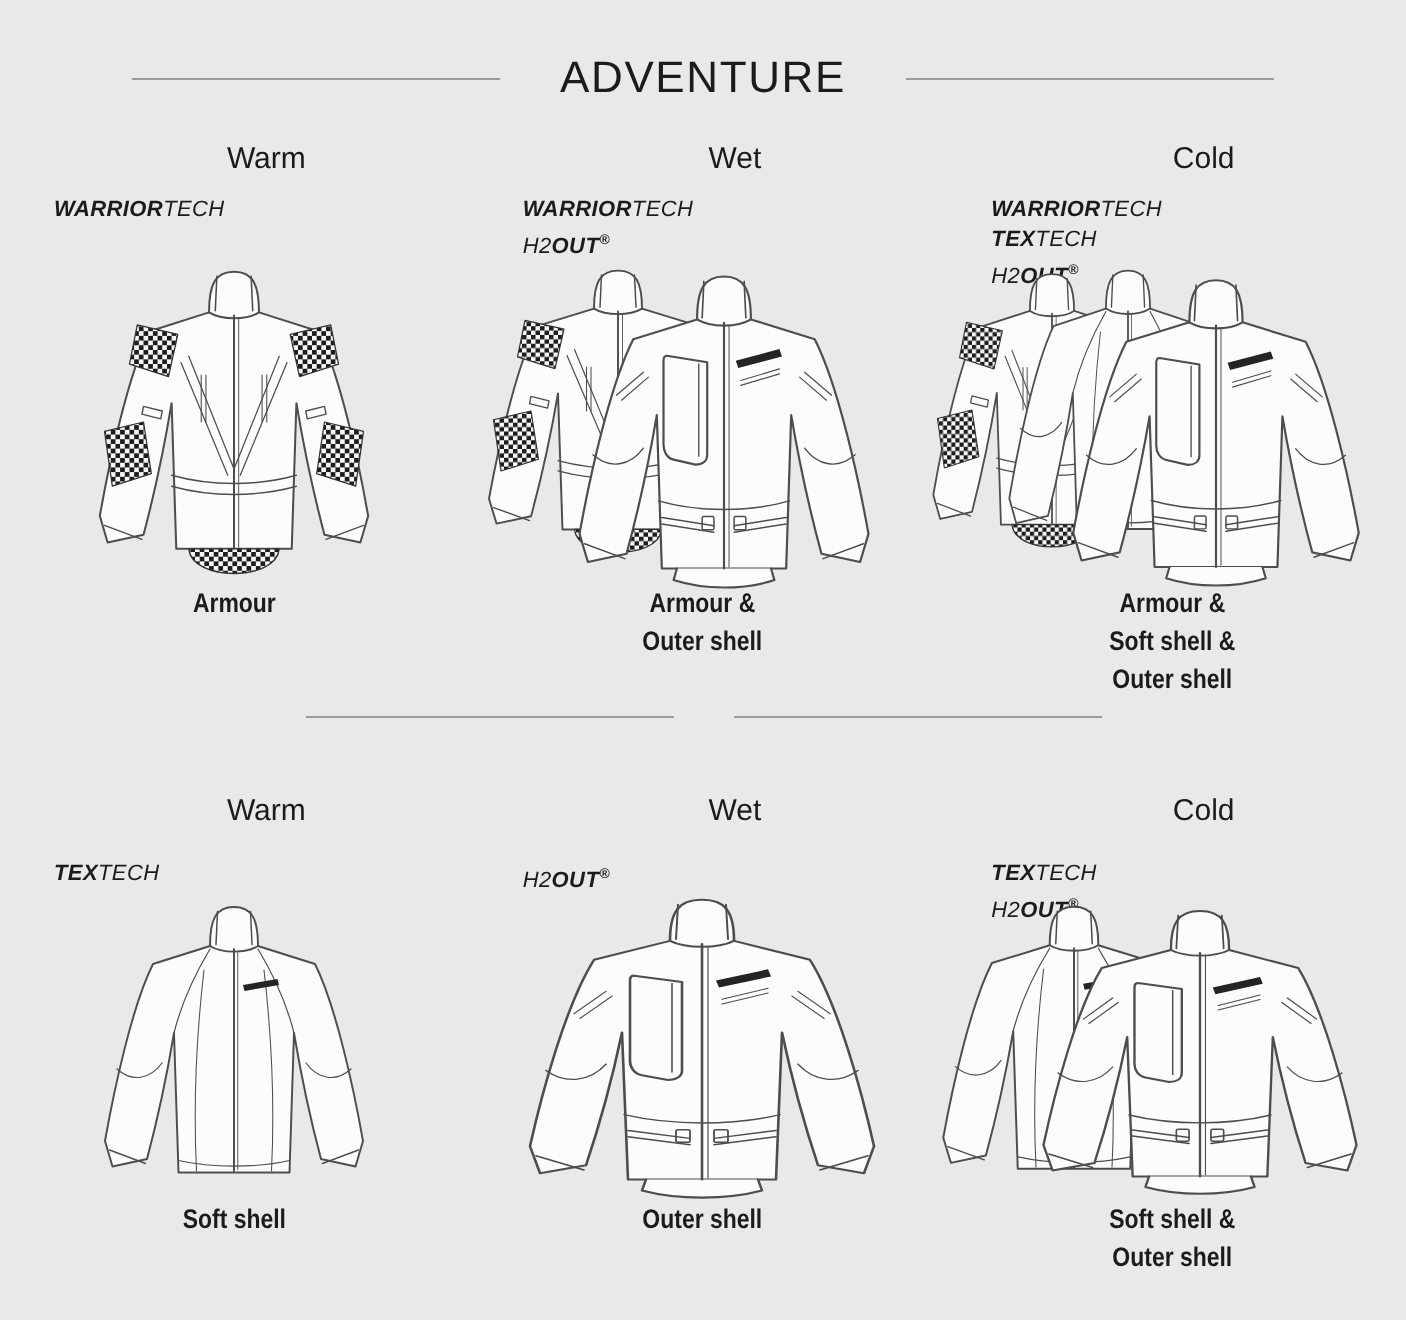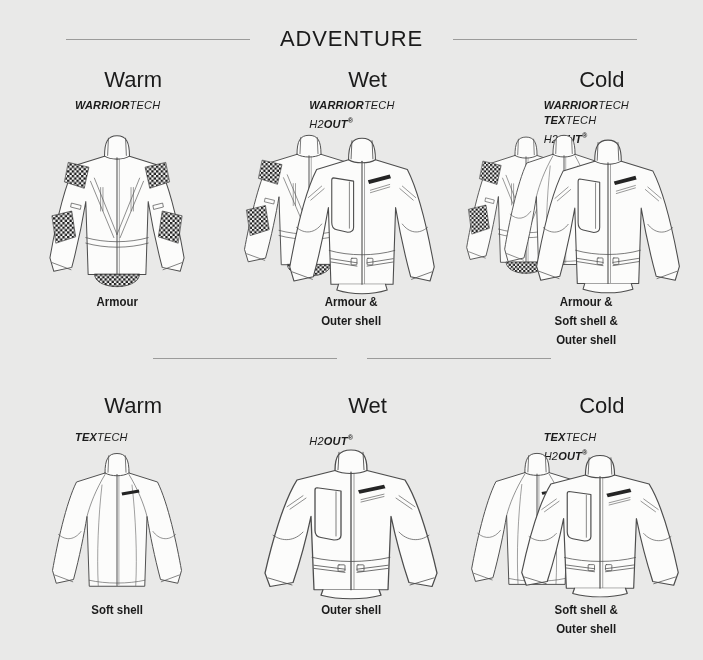--- a/index.html
+++ b/index.html
@@ -18,23 +18,23 @@
   .section-0 .title-row { top:26px; }
   .section-1 .title-row { top:16px; }
   .rule { width:184px; height:1px; background:var(--rule,#9b9b9a); flex:0 0 auto; }
   .title { margin:0; font-size:22px; font-weight:500; letter-spacing:0.8px; white-space:nowrap; }
 
   .cols { position:absolute; left:0; right:0; display:flex; }
   .section-0 .cols { top:68px; }
   .section-1 .cols { top:52px; }
   .col { position:relative; width:calc(703px/3); height:274px; }
 
-  .cond { margin:0; text-align:center; font-size:22px; font-weight:400; line-height:24px;padding-left:32px; }
-
-  .techs { position:absolute; left:27px; right:0;margin-left:48px; }
+  .cond { margin:0; text-align:center; font-size:15px; font-weight:400; line-height:24px;padding-left:32px; }
+
+  .techs { position:absolute; left:27px; right:0; }
   .section-0 .techs { top:30px; }
   .section-1 .techs { top:36px; }
   .tech-line { font-size:11px; line-height:15px; font-style:italic; letter-spacing:0.2px; }
   .tech-line .bold { font-weight:700; }
   .tech-line sup { font-size:7px; }
 
   .art { position:absolute; left:0; width:100%; height:168px; }
   .section-0 .art { top:60px; }
   .section-1 .art { top:52px; }
   .jacket { position:absolute; display:block; }

